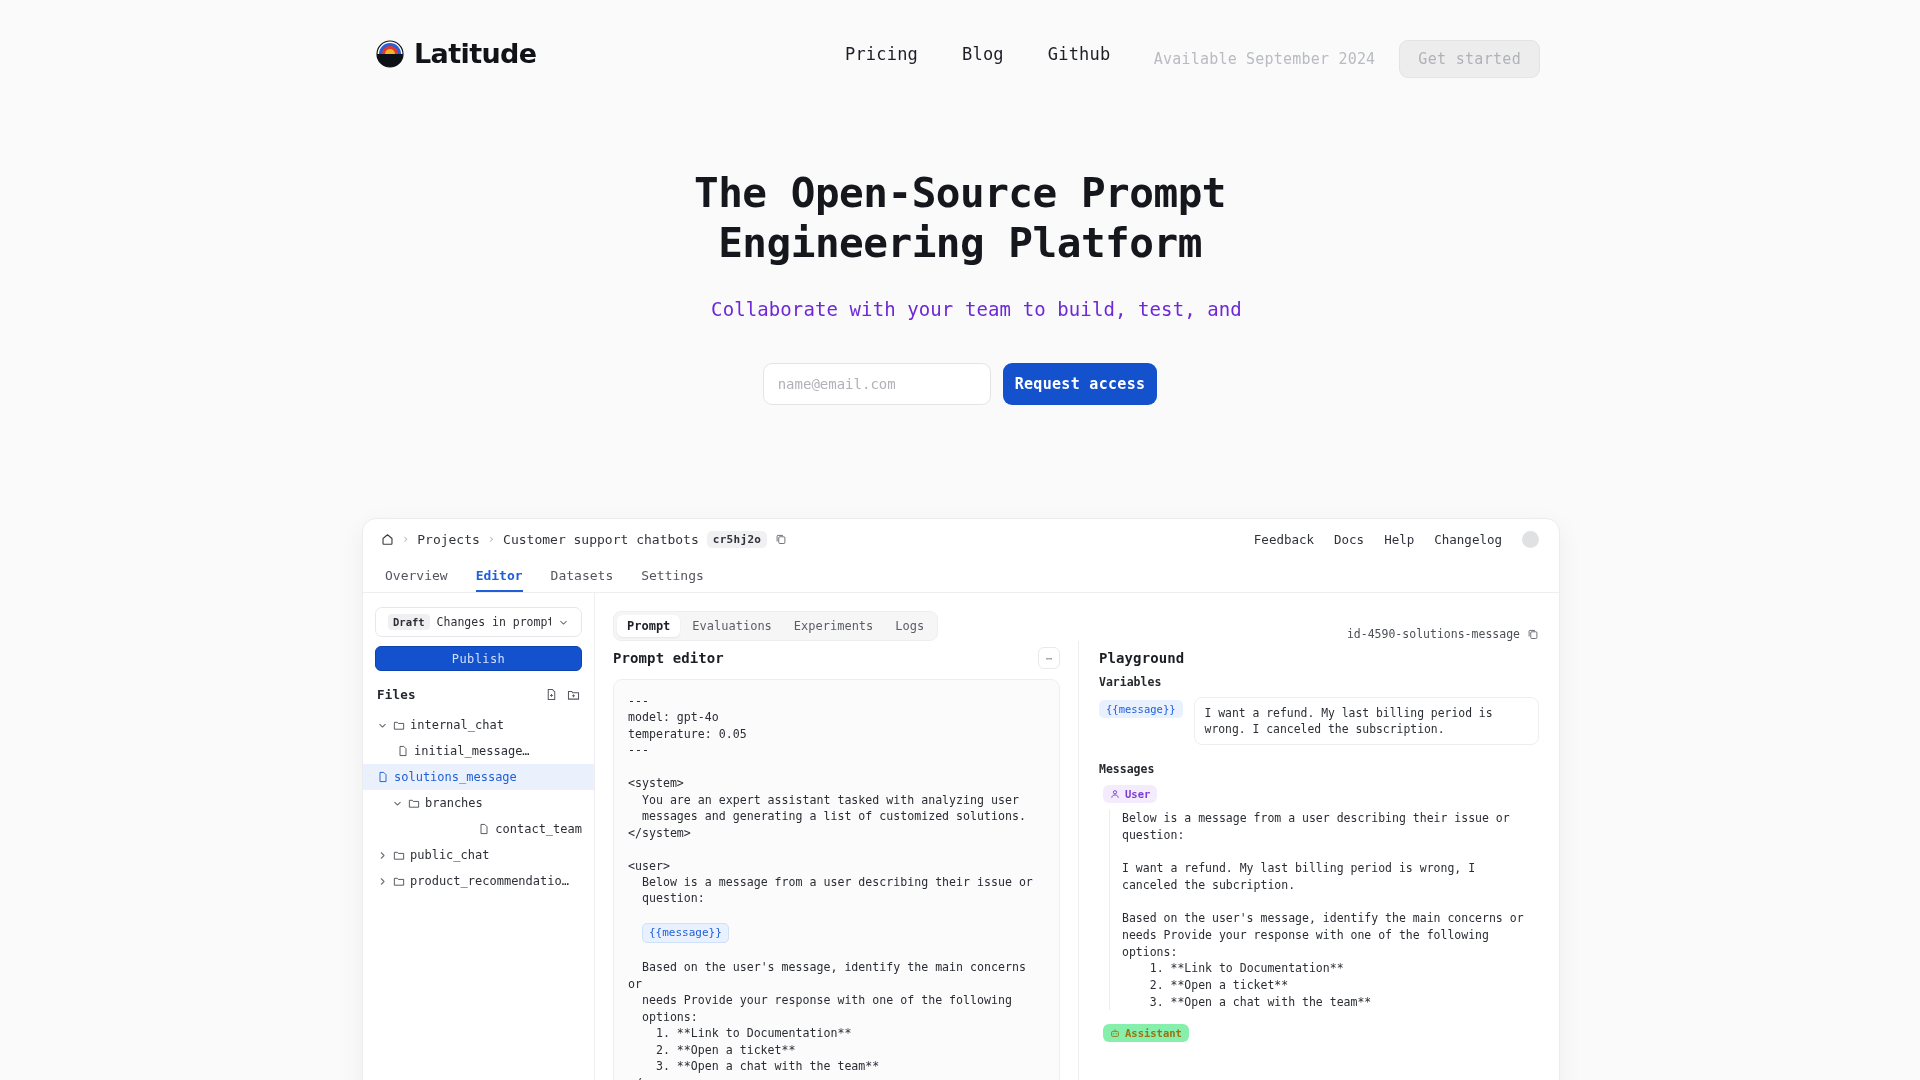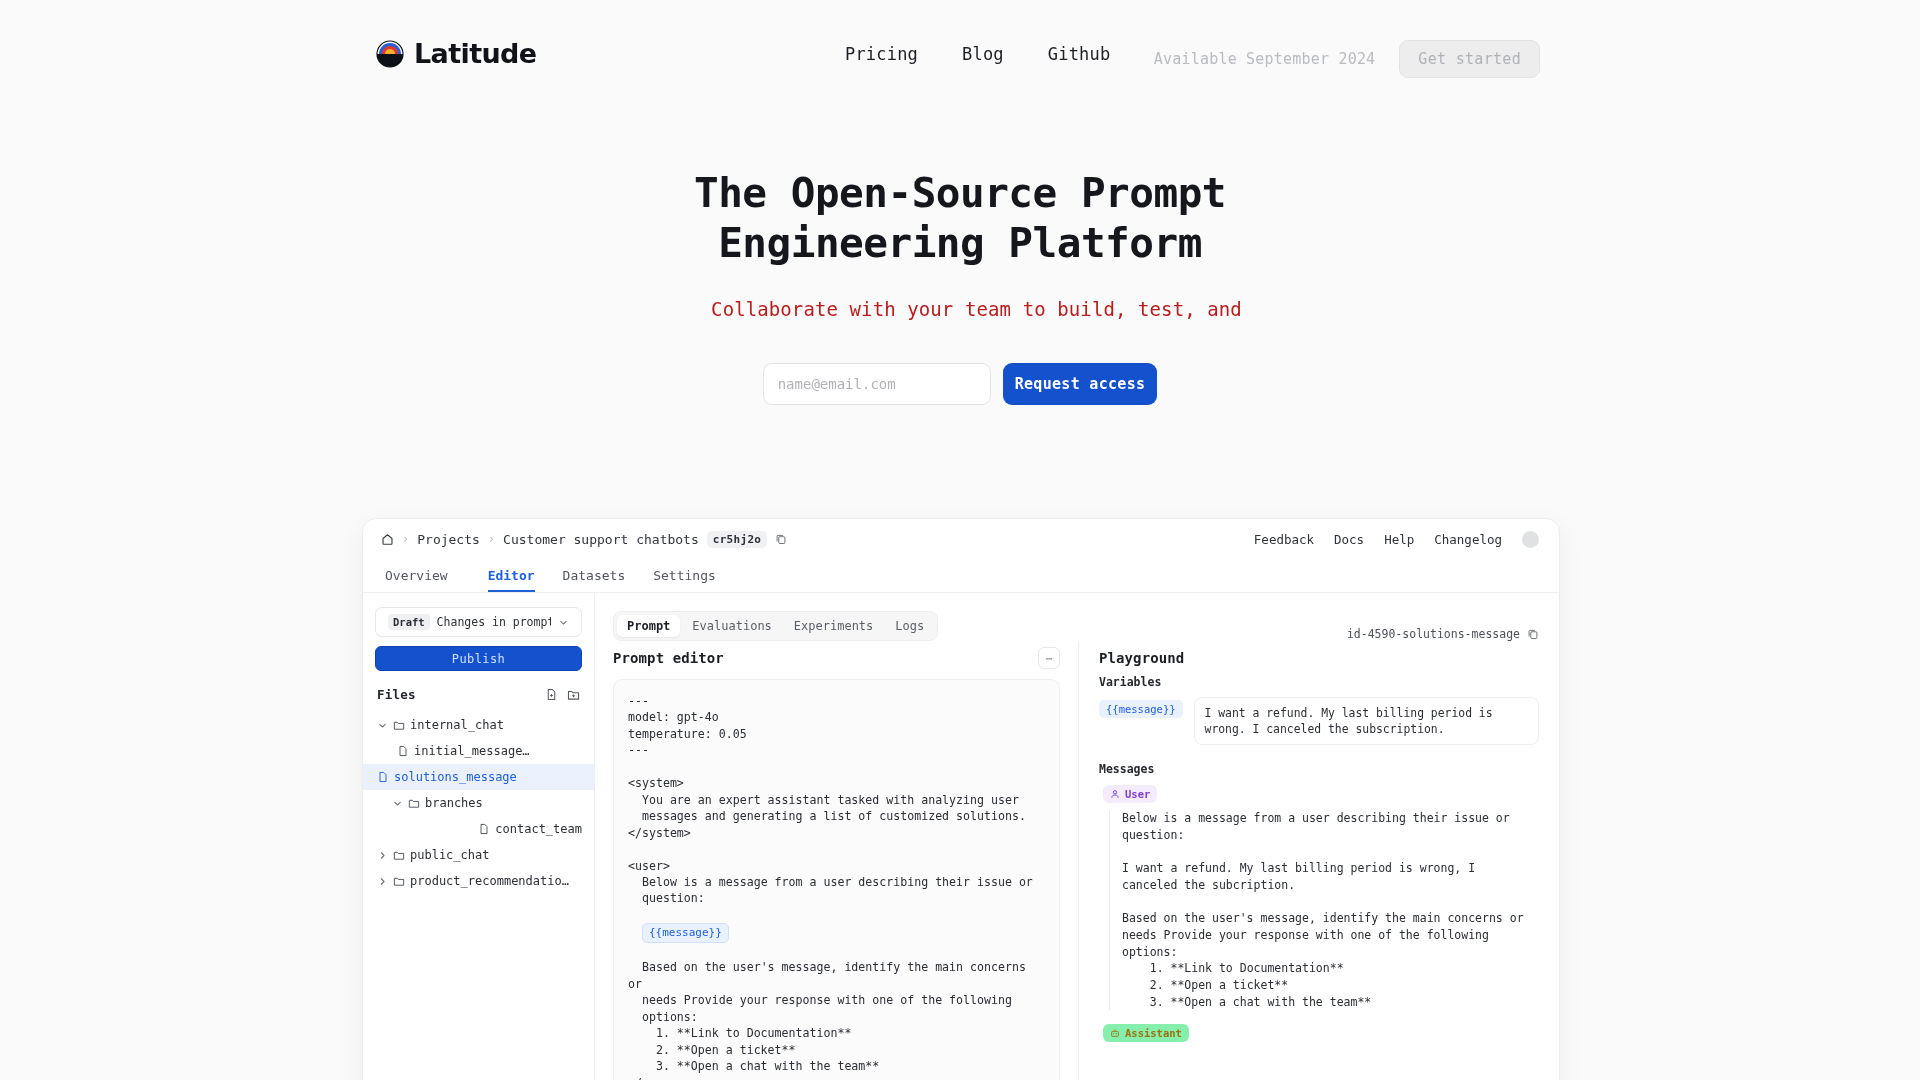--- a/index.html
+++ b/index.html
@@ -44,21 +44,21 @@
     font-family: inherit; letter-spacing: 0.3px; cursor: pointer;
   }
 
   
   .hero { position: absolute; top: 168px; left: 0; width: 1920px; text-align: center; }
   .hero-title {
     font-size: 41px; font-weight: 700; color: #15171c;
     line-height: 1.22; letter-spacing: -0.5px;
   }
   .hero-sub {
-    margin-top: 28px; font-size: 19px; color: #b91c1c; line-height: 1.42; letter-spacing: 0.1px; margin-left: 33px;
+    margin-top: 28px; font-size: 19px; color: #6d28d9; line-height: 1.42; letter-spacing: 0.1px; margin-left: 33px;
   }
   .hero-form {
     margin-top: 40px; display: flex; justify-content: center; align-items: center; gap: 12px;
   }
   .email-input {
     width: 228px; height: 42px; border: 1px solid #e3e4e7; border-radius: 9px;
     background: #fff; padding: 0 14px; font-family: inherit; font-size: 14px; color: #33353b;
   }
   .email-input::placeholder { color: #b0b2b7; }
   .req-btn {
@@ -91,21 +91,21 @@
   .avatar { width: 17px; height: 17px; border-radius: 50%; background: #e0e1e3; }
 
   .app-tabs {
     height: 34px; display: flex; align-items: flex-end; gap: 28px;
     padding: 0 22px; border-bottom: 1px solid #eeeef0;
   }
   .app-tab {
     font-size: 13px; color: #53565e; padding-bottom: 7px;
     border-bottom: 2px solid transparent; cursor: pointer;
   }
-  .app-tab.active { color: #1f5fd8; border-bottom-color: #1f5fd8; font-weight: 700; margin-left: 12px; }
+  .app-tab.active { color: #1f5fd8; border-bottom-color: #1f5fd8; font-weight: 700; }
 
   .app-body { display: flex; height: 526px; }
 
   
   .sidebar {
     width: 232px; border-right: 1px solid #eeeef0; padding: 14px 12px 0 12px; flex: none;
   }
   .draft-select {
     height: 30px; border: 1px solid #e6e7ea; border-radius: 7px; background: #fff;
     display: flex; align-items: center; gap: 7px; padding: 0 12px; cursor: pointer;

